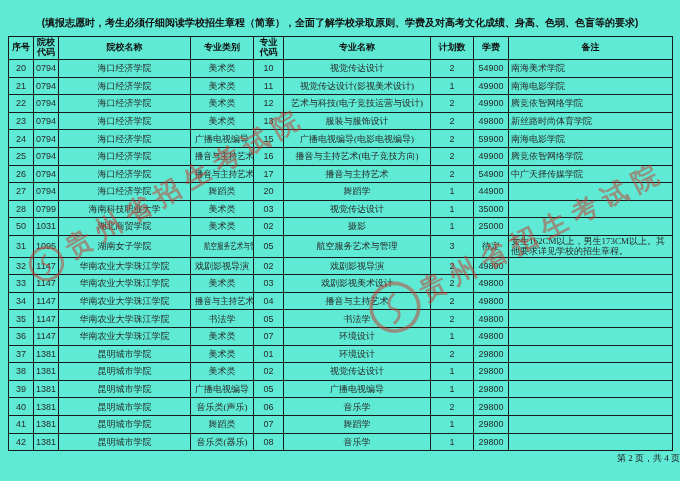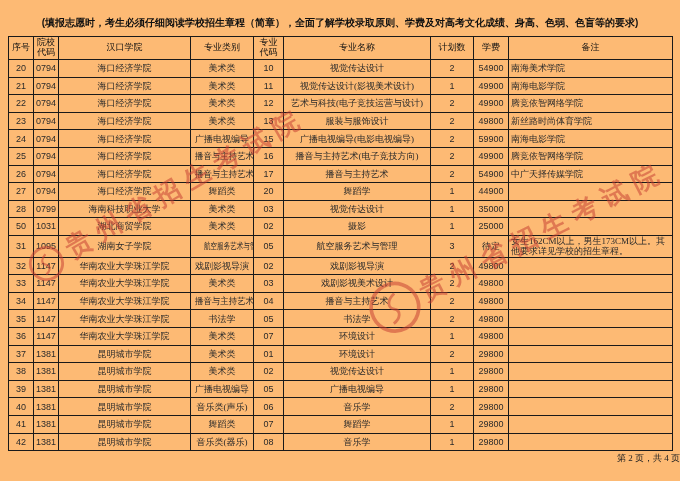--- a/index.html
+++ b/index.html
@@ -1,25 +1,25 @@
 <!DOCTYPE html>
 <html><head>
 <meta charset="utf-8">
 <style>
   html,body{margin:0;padding:0;background:#fff;}
-  .page{position:relative;width:680px;height:481px;background:#fdba74;overflow:hidden;
+  .page{position:relative;width:680px;height:481px;background:#5eead4;overflow:hidden;
         font-family:"Liberation Serif",serif;color:#222;}
   .doc-title{position:absolute;left:0;right:0;top:16px;text-align:center;
         font-family:"Liberation Sans",sans-serif;font-weight:bold;font-size:10px;
         letter-spacing:0px;color:#111;}
   table.adm{position:absolute;left:8px;top:36px;width:664px;border-collapse:collapse;
         table-layout:fixed;}
   table.adm th,table.adm td{border:1px solid #1a1a1a;padding:0 2px;overflow:hidden;}
   table.adm{border:1.5px solid #1a1a1a;}
-  table.adm th{height:22px;font-family:"Liberation Sans",sans-serif;font-weight:normal;
+  table.adm th{height:22px;font-family:"Liberation Sans",sans-serif;font-weight:bold;
         font-size:9px;text-align:center;line-height:1.1;color:#111;margin-top:20px;}
   table.adm td{height:16.6px;font-size:9px;text-align:center;line-height:1.15;color:#2a2a2a;}
   table.adm td span{display:inline-block;white-space:nowrap;transform-origin:50% 50%;}
   table.adm td.c0 span,table.adm td.c1 span,table.adm td.c4 span,
   table.adm td.c6 span,table.adm td.c7 span{font-family:"Liberation Sans",sans-serif;}
   table.adm td.c8{text-align:left;}
   table.adm td.c8 span{display:inline;white-space:normal;}
   .page-footer{position:absolute;left:0;right:0;top:452px;text-align:right;
         font-size:9px;color:#222;}
   .wm{position:absolute;display:flex;align-items:center;pointer-events:none;
@@ -47,21 +47,21 @@
         <col style="width:30px">
         <col style="width:147px">
       <col style="width:43px">
         <col style="width:35px">
         <col style="width:164px">
     </colgroup>
     <thead>
       <tr>
         <th><span>序号</span></th>
         <th><span>院校代码</span></th>
-        <th><span>汉口学院</span></th>
+        <th><span>院校名称</span></th>
         <th><span>专业类别</span></th>
         <th><span>专业代码</span></th>
         <th><span>专业名称</span></th>
         <th><span>计划数</span></th>
         <th><span>学费</span></th>
         <th><span>备注</span></th>
       </tr>
     </thead>
     <tbody id="table-body">
         <tr>

